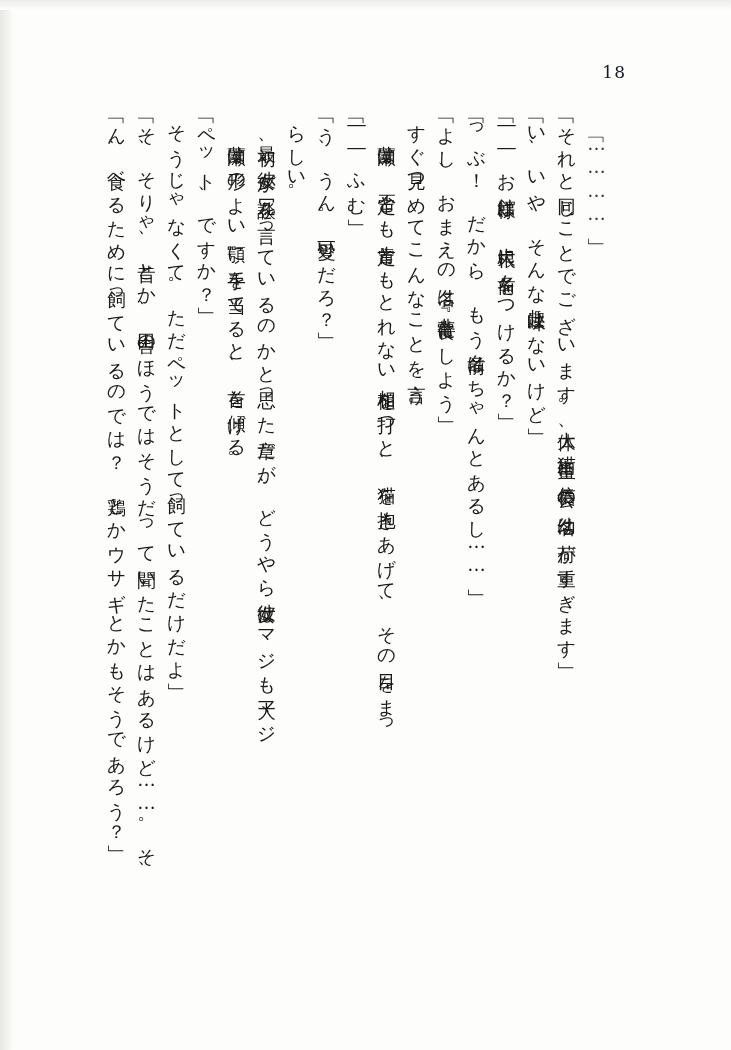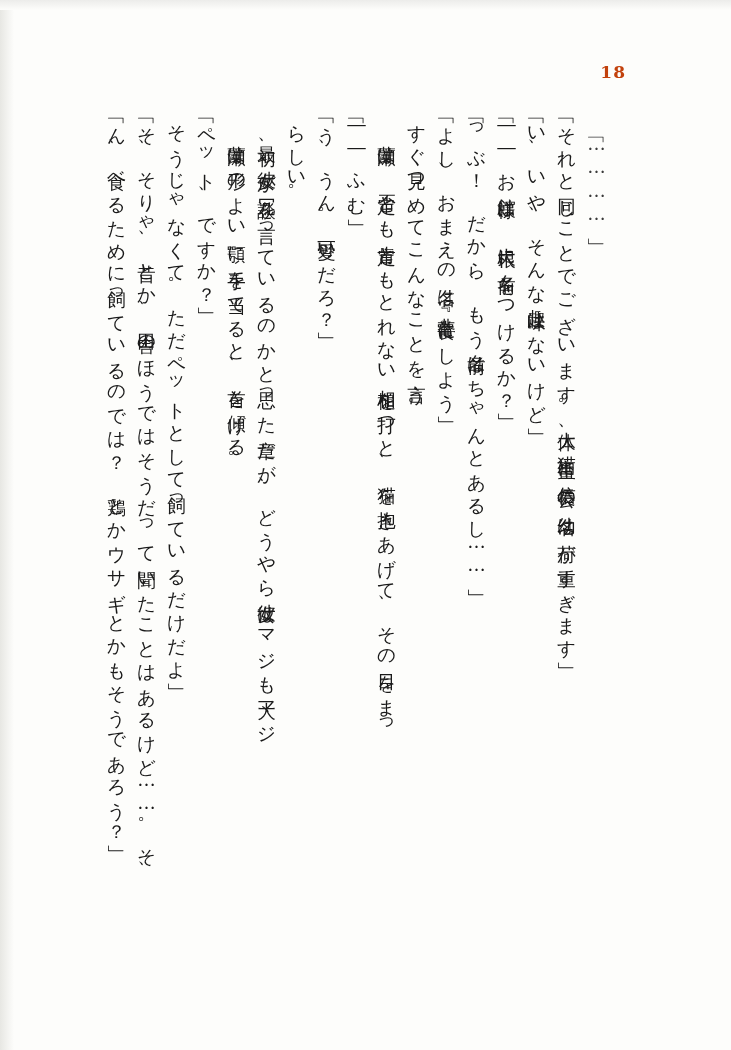--- a/index.html
+++ b/index.html
@@ -39,23 +39,22 @@
     background: linear-gradient(to bottom, #ececea, #fdfdfb);
   }
 
   
   #page-number {
     position: absolute;
     top: 62px;
     right: 105px;
     font-size: 17px;
     letter-spacing: 1px;
-    color: #c2410c;
+    color: #0f172a;
     font-family: "DejaVu Serif", "Liberation Serif", serif;
-    font-weight: bold;
   }
 
   
   #text-block {
     position: absolute;
     top: 112px;
     right: 96px;
     height: 830px;
     width: 540px;
     display: flex;

